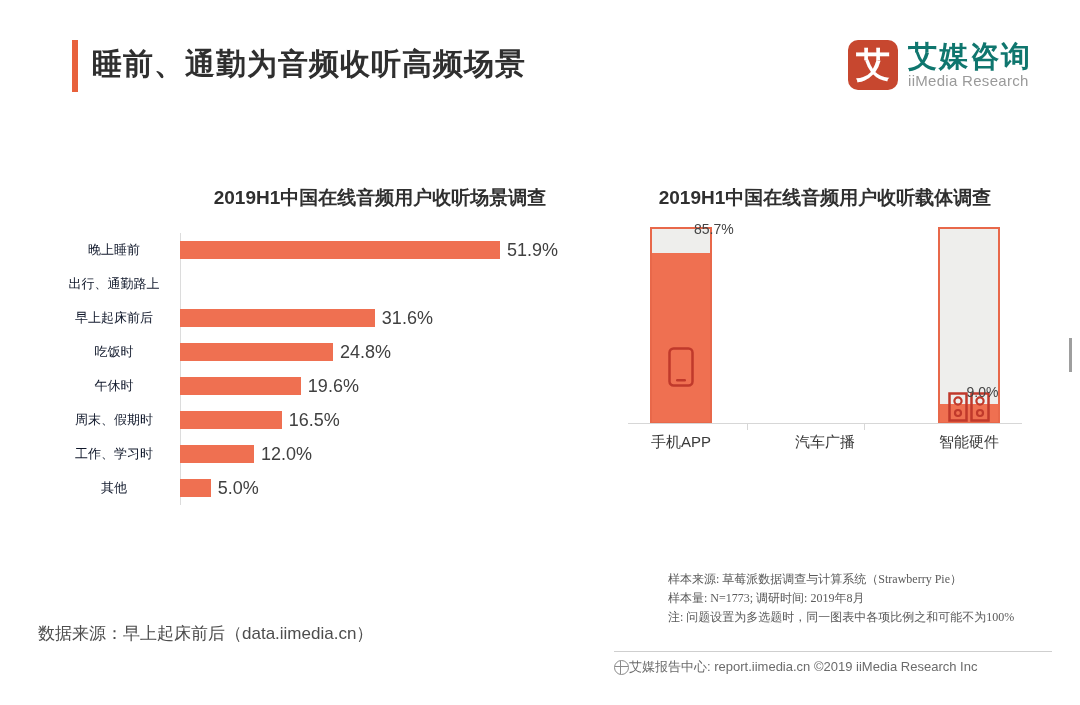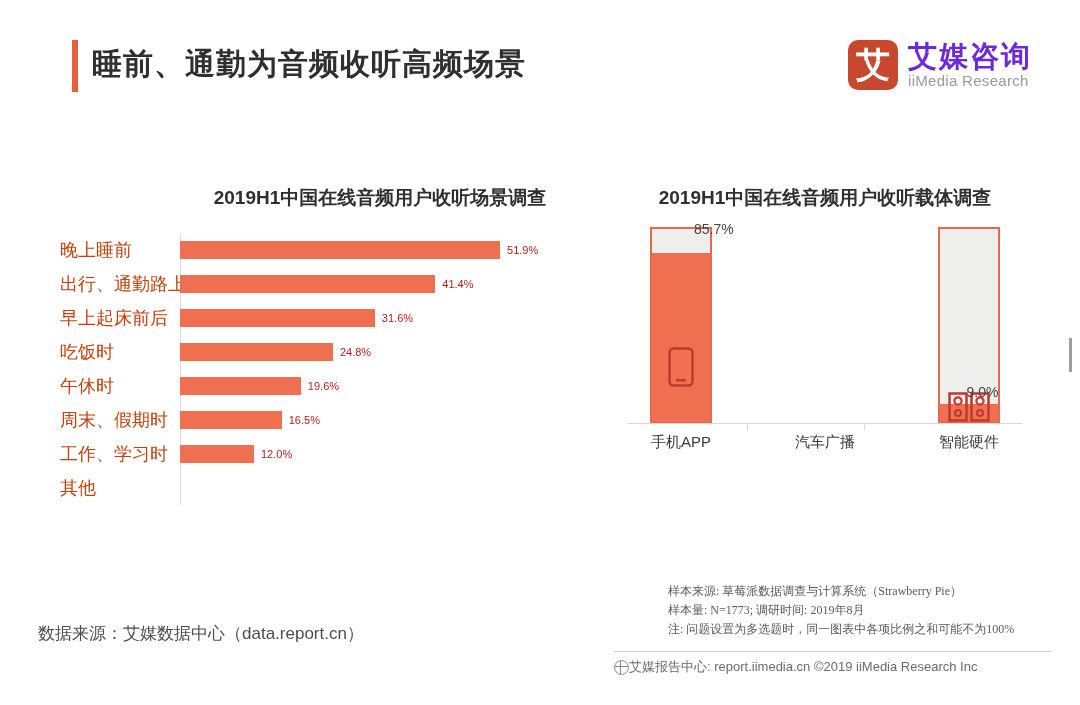--- a/index.html
+++ b/index.html
@@ -57,21 +57,21 @@
     font-size: 34px;
     font-weight: bold;
     line-height: 1;
     padding-bottom: 2px;
     box-sizing: border-box;
   }
   .logo-text { line-height: 1.05; }
   .logo-cn {
     font-size: 29px;
     font-weight: bold;
-    color: #6d28d9;
+    color: #0f766e;
     letter-spacing: 2px;
   }
   .logo-en {
     font-size: 15px;
     color: #9a9a9a;
     letter-spacing: 0.3px;
     margin-top: 1px;
   }
 
   
@@ -99,41 +99,41 @@
     position: relative;
     margin-top: 22px;
   }
   .hbar-row {
     display: flex;
     align-items: center;
     height: 34px;
   }
   .hbar-label {
     width: 120px;
-    text-align: left;
+    text-align: center;
     padding-right: 12px;
-    font-size: 18px;
-    color: #c2410c;
+    font-size: 13px;
+    color: #0f172a;
     white-space: nowrap;
     box-sizing: border-box;
   }
   .hbar-track {
     flex: 1;
     position: relative;
     height: 34px;
     display: flex;
     align-items: center;
   }
   .hbar-fill {
     height: 18px;
     background: #ef7051;
   }
   .hbar-value {
-    font-size: 11px;
-    color: #b91c1c;
+    font-size: 18px;
+    color: #404040;
     margin-left: 7px;
     white-space: nowrap;
   }
   .hbar-axis {
     position: absolute;
     left: 120px;
     top: 0;
     bottom: 0;
     width: 1px;
     background: #dcdcdc;
@@ -208,21 +208,21 @@
     text-align: center;
     font-size: 15px;
     color: #3a3a3a;
     white-space: nowrap;
     margin-top: 20px;
   }
 
   
   .notes {
     position: absolute;
-    left: 668px; top: 582px;
+    left: 668px; top: 570px;
     width: 400px;
     font-family: "Liberation Serif", "DejaVu Serif", serif;
     font-size: 12px;
     color: #5a5a5a;
     line-height: 1.6;
   }
   .notes div { white-space: nowrap; }
 
   .source-left {
     position: absolute;
@@ -294,24 +294,20 @@
     <div class="hbar-axis"></div>
   <div class="hbar-row">
         <div class="hbar-label">晚上睡前</div>
         <div class="hbar-track">
           <div class="hbar-fill" style="width: 320.05px; background: rgb(239, 112, 81);"></div>
           <div class="hbar-value">51.9%</div>
         </div>
       </div>
       <div class="hbar-row">
         <div class="hbar-label">出行、通勤路上</div>
-        <div class="hbar-track">
-          <div class="hbar-fill" style="width: 255.3px; background: rgb(239, 112, 81);"></div>
-          <div class="hbar-value">41.4%</div>
-        </div>
       </div>
       <div class="hbar-row">
         <div class="hbar-label">早上起床前后</div>
         <div class="hbar-track">
           <div class="hbar-fill" style="width: 194.867px; background: rgb(239, 112, 81);"></div>
           <div class="hbar-value">31.6%</div>
         </div>
       </div>
       <div class="hbar-row">
         <div class="hbar-label">吃饭时</div>
@@ -336,20 +332,24 @@
       </div>
       <div class="hbar-row">
         <div class="hbar-label">工作、学习时</div>
         <div class="hbar-track">
           <div class="hbar-fill" style="width: 74px; background: rgb(239, 112, 81);"></div>
           <div class="hbar-value">12.0%</div>
         </div>
       </div>
       <div class="hbar-row">
         <div class="hbar-label">其他</div>
+        <div class="hbar-track">
+          <div class="hbar-fill" style="width: 30.8333px; background: rgb(239, 112, 81);"></div>
+          <div class="hbar-value">5.0%</div>
+        </div>
       </div>
     </div>
 </div>
 
 <div class="chart-right">
   <div class="chart-title">2019H1中国在线音频用户收听载体调查</div>
   <div class="cols">
     <div class="cols-inner" id="cols-inner">
         <div class="col-wrap">
           <div class="col-box" style="background: rgb(238, 238, 236); border-color: rgb(232, 104, 74);">
@@ -390,21 +390,21 @@
       </div>
   </div>
 </div>
 
 <div class="notes">
   <div>样本来源: 草莓派数据调查与计算系统（Strawberry Pie）</div>
   <div>样本量: N=1773; 调研时间: 2019年8月</div>
   <div>注: 问题设置为多选题时，同一图表中各项比例之和可能不为100%</div>
 </div>
 
-<div class="source-left">数据来源：艾媒数据中心（data.report.cn）</div>
+<div class="source-left">数据来源：早上起床前后（data.iimedia.cn）</div>
 
 <div class="footer-rule"></div>
 <div class="footer-bar">
   <span class="globe"></span>
   <span>艾媒报告中心: report.iimedia.cn  ©2019  iiMedia Research Inc</span>
 </div>
 
 <div class="edge-mark"></div>
 
 </body></html>

